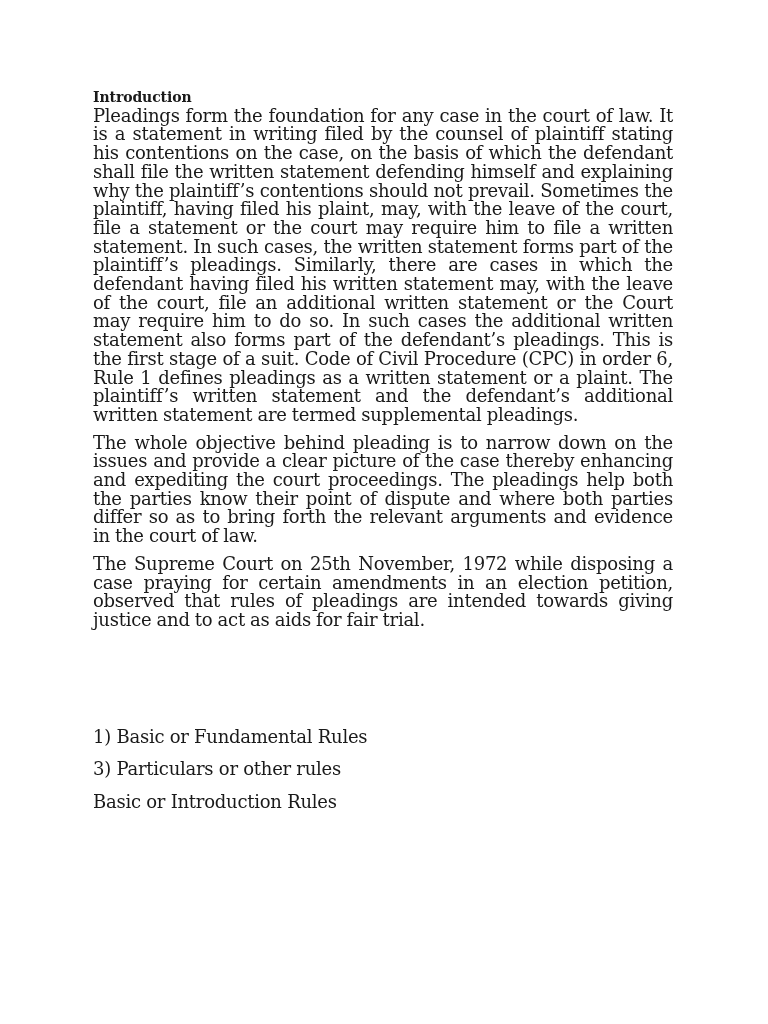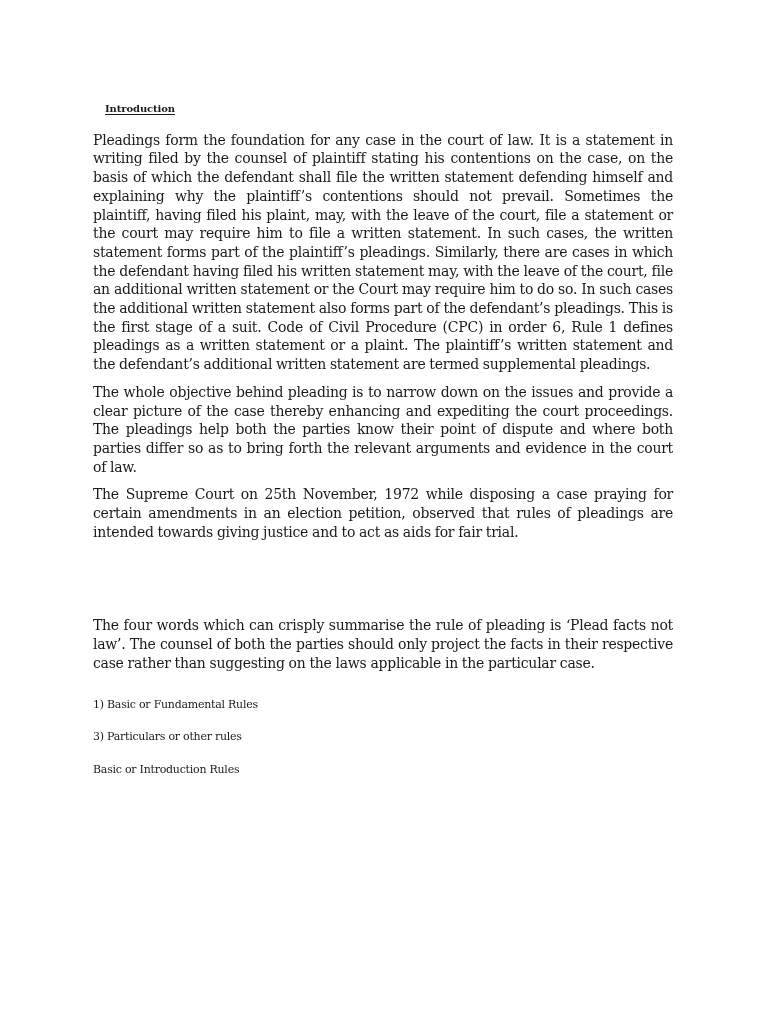--- a/index.html
+++ b/index.html
@@ -16,43 +16,42 @@
       color: #1a1a1a;
     }
     .page {
       position: absolute;
       left: 93px;
       top: 88px;
       width: 580px;
     }
     .heading {
       font-weight: bold;
-      text-decoration: underline;
       text-underline-offset: 2px;
-      font-size: 10px;
+      font-size: 14px;
       line-height: 18.7px;
-      margin: 12px;
+      margin: 0;
       letter-spacing: -0.1px;
     }
     .para {
-      font-size: 14px;
+      font-size: 18px;
       line-height: 18.7px;
       text-align: justify;
       margin: 0;
       letter-spacing: -0.25px;
       word-spacing: -0.3px;
     }
     .para.last-left {
       text-align-last: left;
     }
     .gap-s { height: 9px; }
     .gap-m { height: 9px; }
     .gap-l { height: 75px; }
     .list-line {
-      font-size: 11px;
+      font-size: 18px;
       line-height: 18.7px;
       margin: 0;
       letter-spacing: -0.25px;
     }
     .gap-list { height: 14px; }
   </style>
 </head>
 <body>
 
 <div class="page">
@@ -63,21 +62,20 @@
   <div class="gap-s"></div>
 
   <p class="para last-left">The whole objective behind pleading is to narrow down on the issues and provide a clear picture of the case thereby enhancing and expediting the court proceedings. The pleadings help both the parties know their point of dispute and where both parties differ so as to bring forth the relevant arguments and evidence in the court of law.</p>
 
   <div class="gap-m"></div>
 
   <p class="para last-left">The Supreme Court on 25th November, 1972 while disposing a case praying for certain amendments in an election petition, observed that rules of pleadings are intended towards giving justice and to act as aids for fair trial.</p>
 
   <div class="gap-l"></div>
 
-  <p class="para last-left">The four words which can crisply summarise the rule of pleading is ‘Plead facts not law’. The counsel of both the parties should only project the facts in their respective case rather than suggesting on the laws applicable in the particular case.</p>
 
   <div class="gap-m"></div>
 
 
   <div class="gap-list"></div>
 
   <p class="list-line">1) Basic or Fundamental Rules</p>
 
   <div class="gap-list"></div>
 

